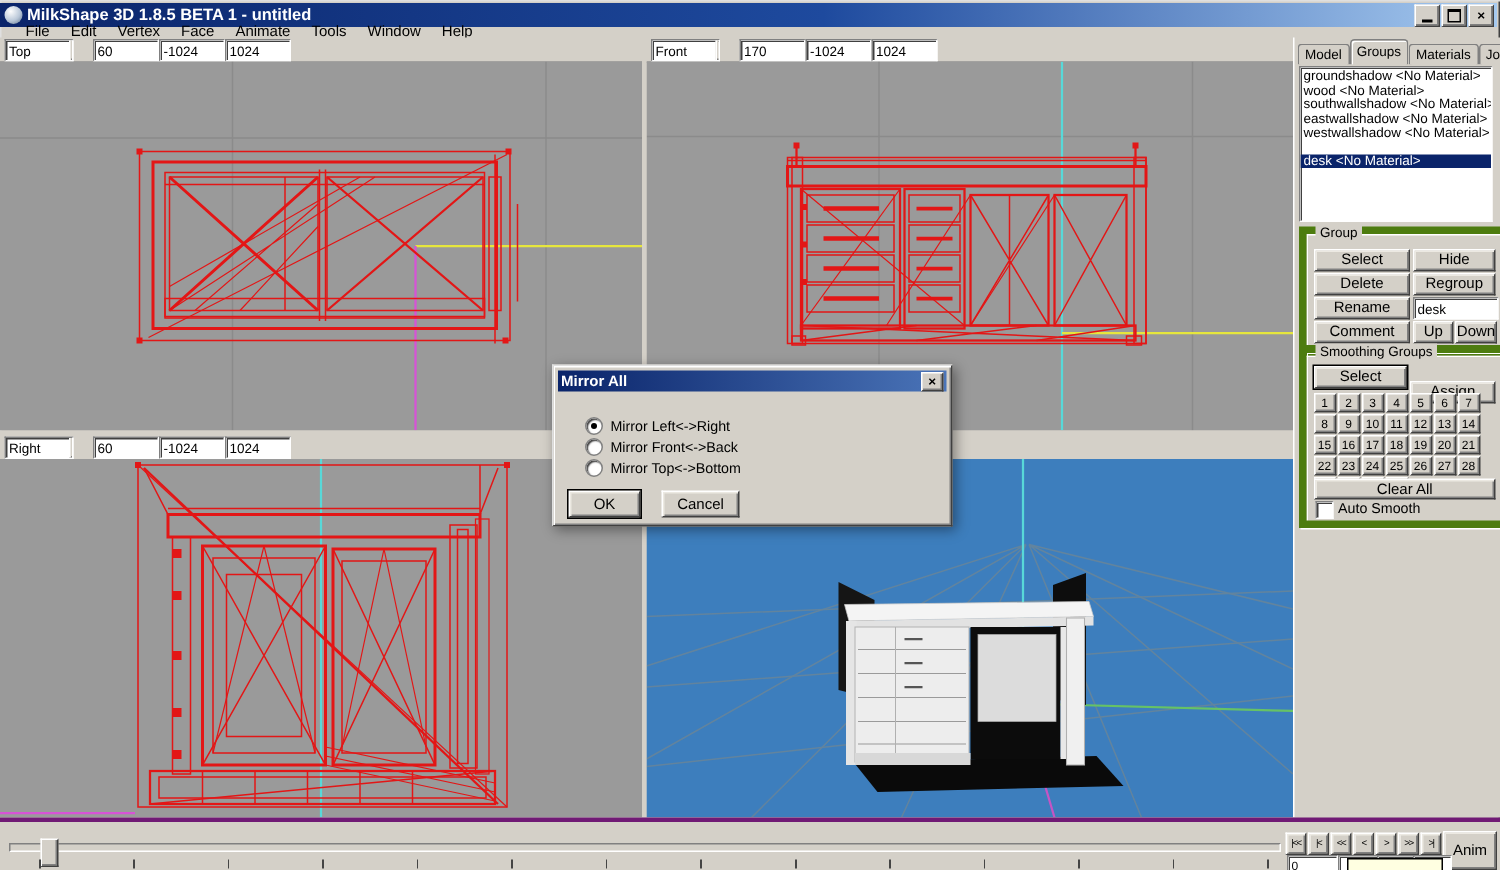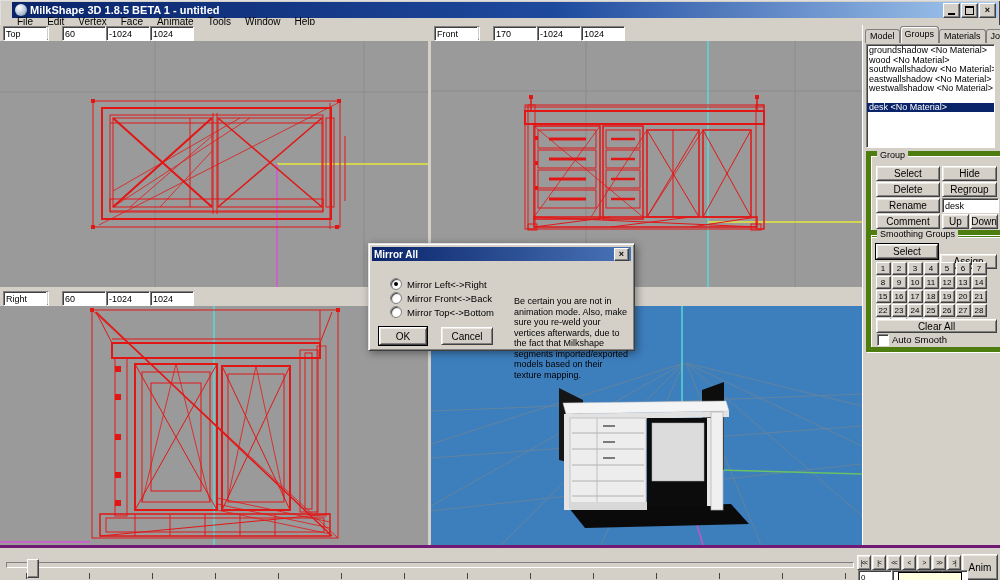--- a/index.html
+++ b/index.html
@@ -1,20 +1,20 @@
 <!DOCTYPE html>
 <html><head>
 <meta charset="utf-8">
 <style>
   html,body{margin:0;padding:0;background:#555;}
   .app{position:relative;width:1000px;height:580px;background:#d4d0c8;
        font-family:"Liberation Sans",sans-serif;overflow:hidden;
        box-shadow:inset 1px 1px 0 #dfdfdf, inset -1px -1px 0 #404040;}
   
-  .titlebar{position:absolute;left:12px;top:2px;right:2px;height:16px;
+  .titlebar{position:absolute;left:0;top:2px;right:2px;height:16px;
     background:linear-gradient(90deg,#0a246a 0%,#1e4a9e 55%,#a6caf0 100%);
     display:flex;align-items:center;padding:0 2px;}
   .app-icon{width:12px;height:12px;border-radius:50%;margin:0 3px 0 1px;
     background:radial-gradient(circle at 35% 30%,#fdfdfd,#b9c7d8 55%,#5a7089);}
   .title-text{color:#fff;font-size:11px;font-weight:bold;white-space:nowrap;}
   .win-btns{margin-left:auto;display:flex;gap:1px;}
   .wbtn{width:15px;height:13px;background:#d4d0c8;border:1px solid;
     border-color:#fff #404040 #404040 #fff;box-shadow:inset -1px -1px 0 #808080;
     display:flex;align-items:center;justify-content:center;font-size:9px;font-weight:bold;color:#000;}
   .glyph-min{width:7px;height:2px;background:#000;margin-top:7px;}
@@ -418,16 +418,15 @@
       <span class="radio-label">Mirror Front&lt;-&gt;Back</span>
     </div>
     <div class="radio-row" style="left:21px;top:62px;">
       <span class="radio"></span>
       <span class="radio-label">Mirror Top&lt;-&gt;Bottom</span>
     </div>
 
     <div class="btn btn-default" style="left:10px;top:83px;width:46px;height:16px;">OK</div>
     <div class="btn" style="left:72px;top:83px;width:50px;height:16px;">Cancel</div>
 
-    <div class="dlg-text" style="top:52px;">Be certain you are not in animation mode. Also, make sure you re-weld your vertices afterwards, due to the fact that Milkshape segments imported/exported models based on their texture mapping.</div>
   </div>
 
 </div>
 
 </body></html>

